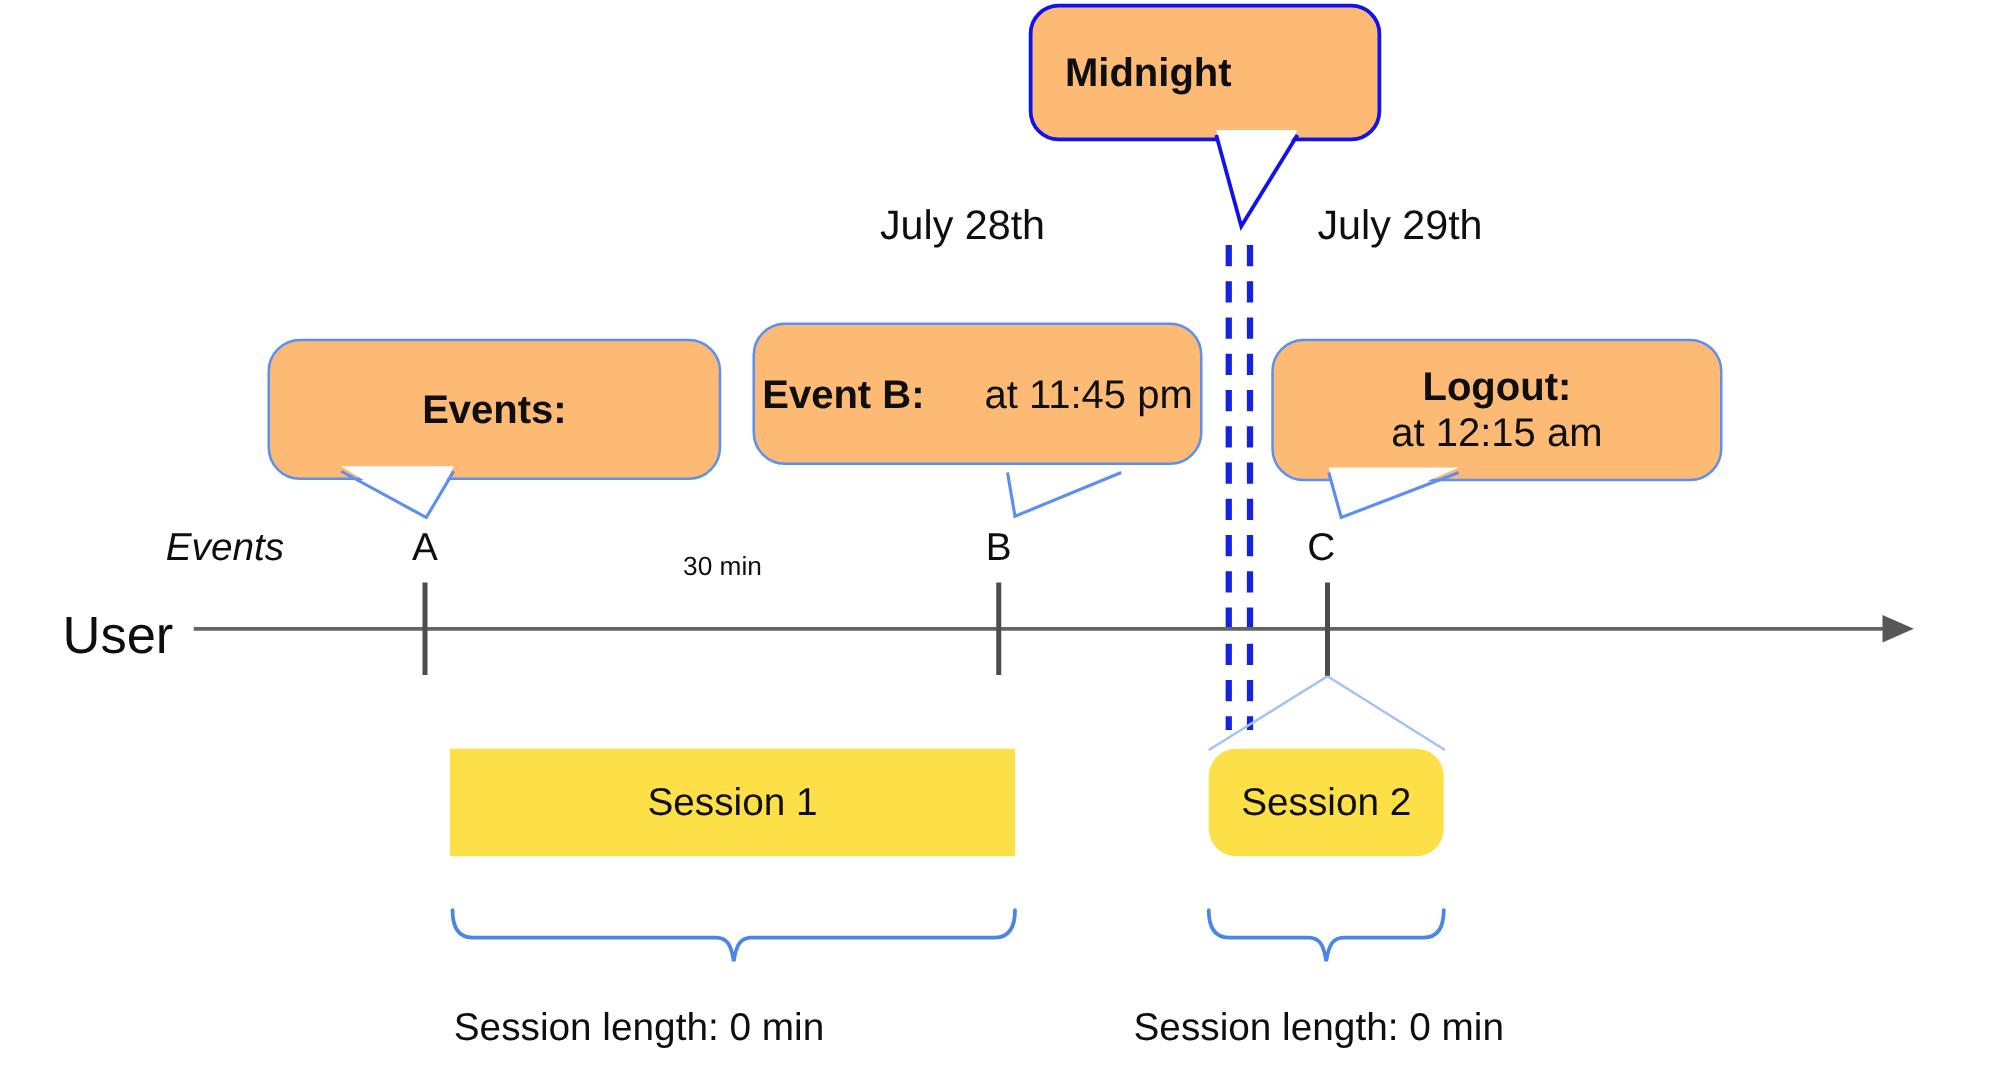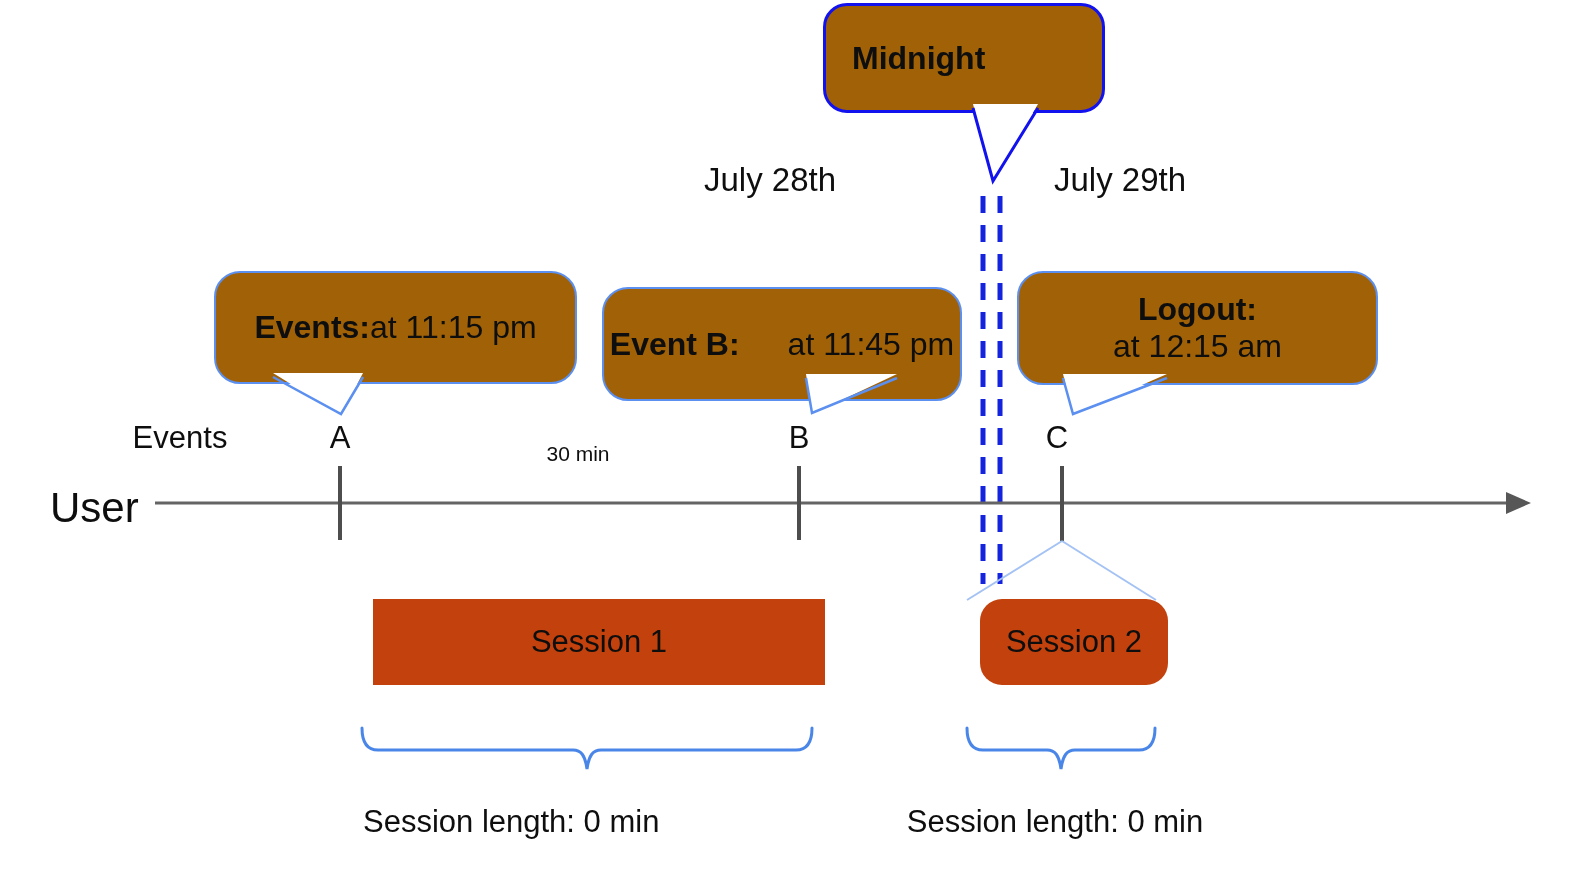--- a/index.html
+++ b/index.html
@@ -9,21 +9,21 @@
     background:#ffffff;
     font-family:"Liberation Sans","DejaVu Sans",sans-serif;
     color:#0e0e0e;
     overflow:hidden;
   }
   .abs{position:absolute;}
   .ctr{transform:translateX(-50%);}
   
   .bubble{
     position:absolute;
-    background:#a16207;
+    background:#fdba74;
     border:2.5px solid #5b8ff0;
     border-radius:26px;
     display:flex;align-items:center;justify-content:center;
     font-size:32px;
     white-space:nowrap;
     z-index:1;
   }
   .bubble b{font-weight:bold;}
   .bubble.midnight{
     border:3px solid #1212ee;
@@ -35,54 +35,52 @@
   
   #linework{position:absolute;left:0;top:0;z-index:3;pointer-events:none;}
   
   .date-label{font-size:33px;z-index:2;}
   .axis-label{font-size:31px;z-index:2;}
   .marker{font-size:31px;z-index:2;}
   .user-label{font-size:42px;z-index:2;}
   .interval{font-size:21px;z-index:2;}
   .session-box{
     position:absolute;
-    background:#c2410c;
+    background:#fde047;
     display:flex;align-items:center;justify-content:center;
     font-size:31px;
     z-index:1;
-    margin-left:13px;
   }
   .length-label{font-size:31px;z-index:2;white-space:nowrap;}
 </style>
 </head>
 <body>
 
 <div id="stage">
 
   <div class="bubble midnight" style="left:823px;top:3px;width:250px;height:104px;">
     <span>Midnight</span>
   </div>
 
   <div class="abs ctr date-label" style="left:770px;top:161px;">July 28th</div>
   <div class="abs ctr date-label" style="left:1120px;top:161px;">July 29th</div>
 
   <div class="bubble" style="left:214px;top:271px;width:359px;height:109px;">
     <b>Events:</b>
-      <span> at 11:15 pm</span>
   </div>
-  <div class="bubble" style="left:602px;top:287px;width:356px;height:110px;gap:48px;">
+  <div class="bubble" style="left:602px;top:258px;width:356px;height:110px;gap:48px;">
     <b>Event B:</b>
       <span> at 11:45 pm</span>
   </div>
   <div class="bubble" style="left:1017px;top:271px;width:357px;height:110px;flex-direction:column;">
     <b>Logout:</b>
       <span> at 12:15 am</span>
   </div>
 
-  <div class="abs ctr axis-label" style="left:180px;top:420px;">Events</div>
+  <div class="abs ctr axis-label" style="left:180px;top:420px;font-style:italic;">Events</div>
   <div class="abs ctr marker" style="left:340px;top:420px;">A</div>
   <div class="abs ctr marker" style="left:799px;top:420px;">B</div>
   <div class="abs ctr marker" style="left:1057px;top:420px;">C</div>
 
   <div class="abs ctr interval" style="left:578px;top:442px;">30 min</div>
   <div class="abs user-label" style="left:50px;top:484px;">User</div>
 
   <div class="session-box" style="left:360px;top:599px;width:452px;height:86px;">
     <span>Session 1</span>
   </div>

